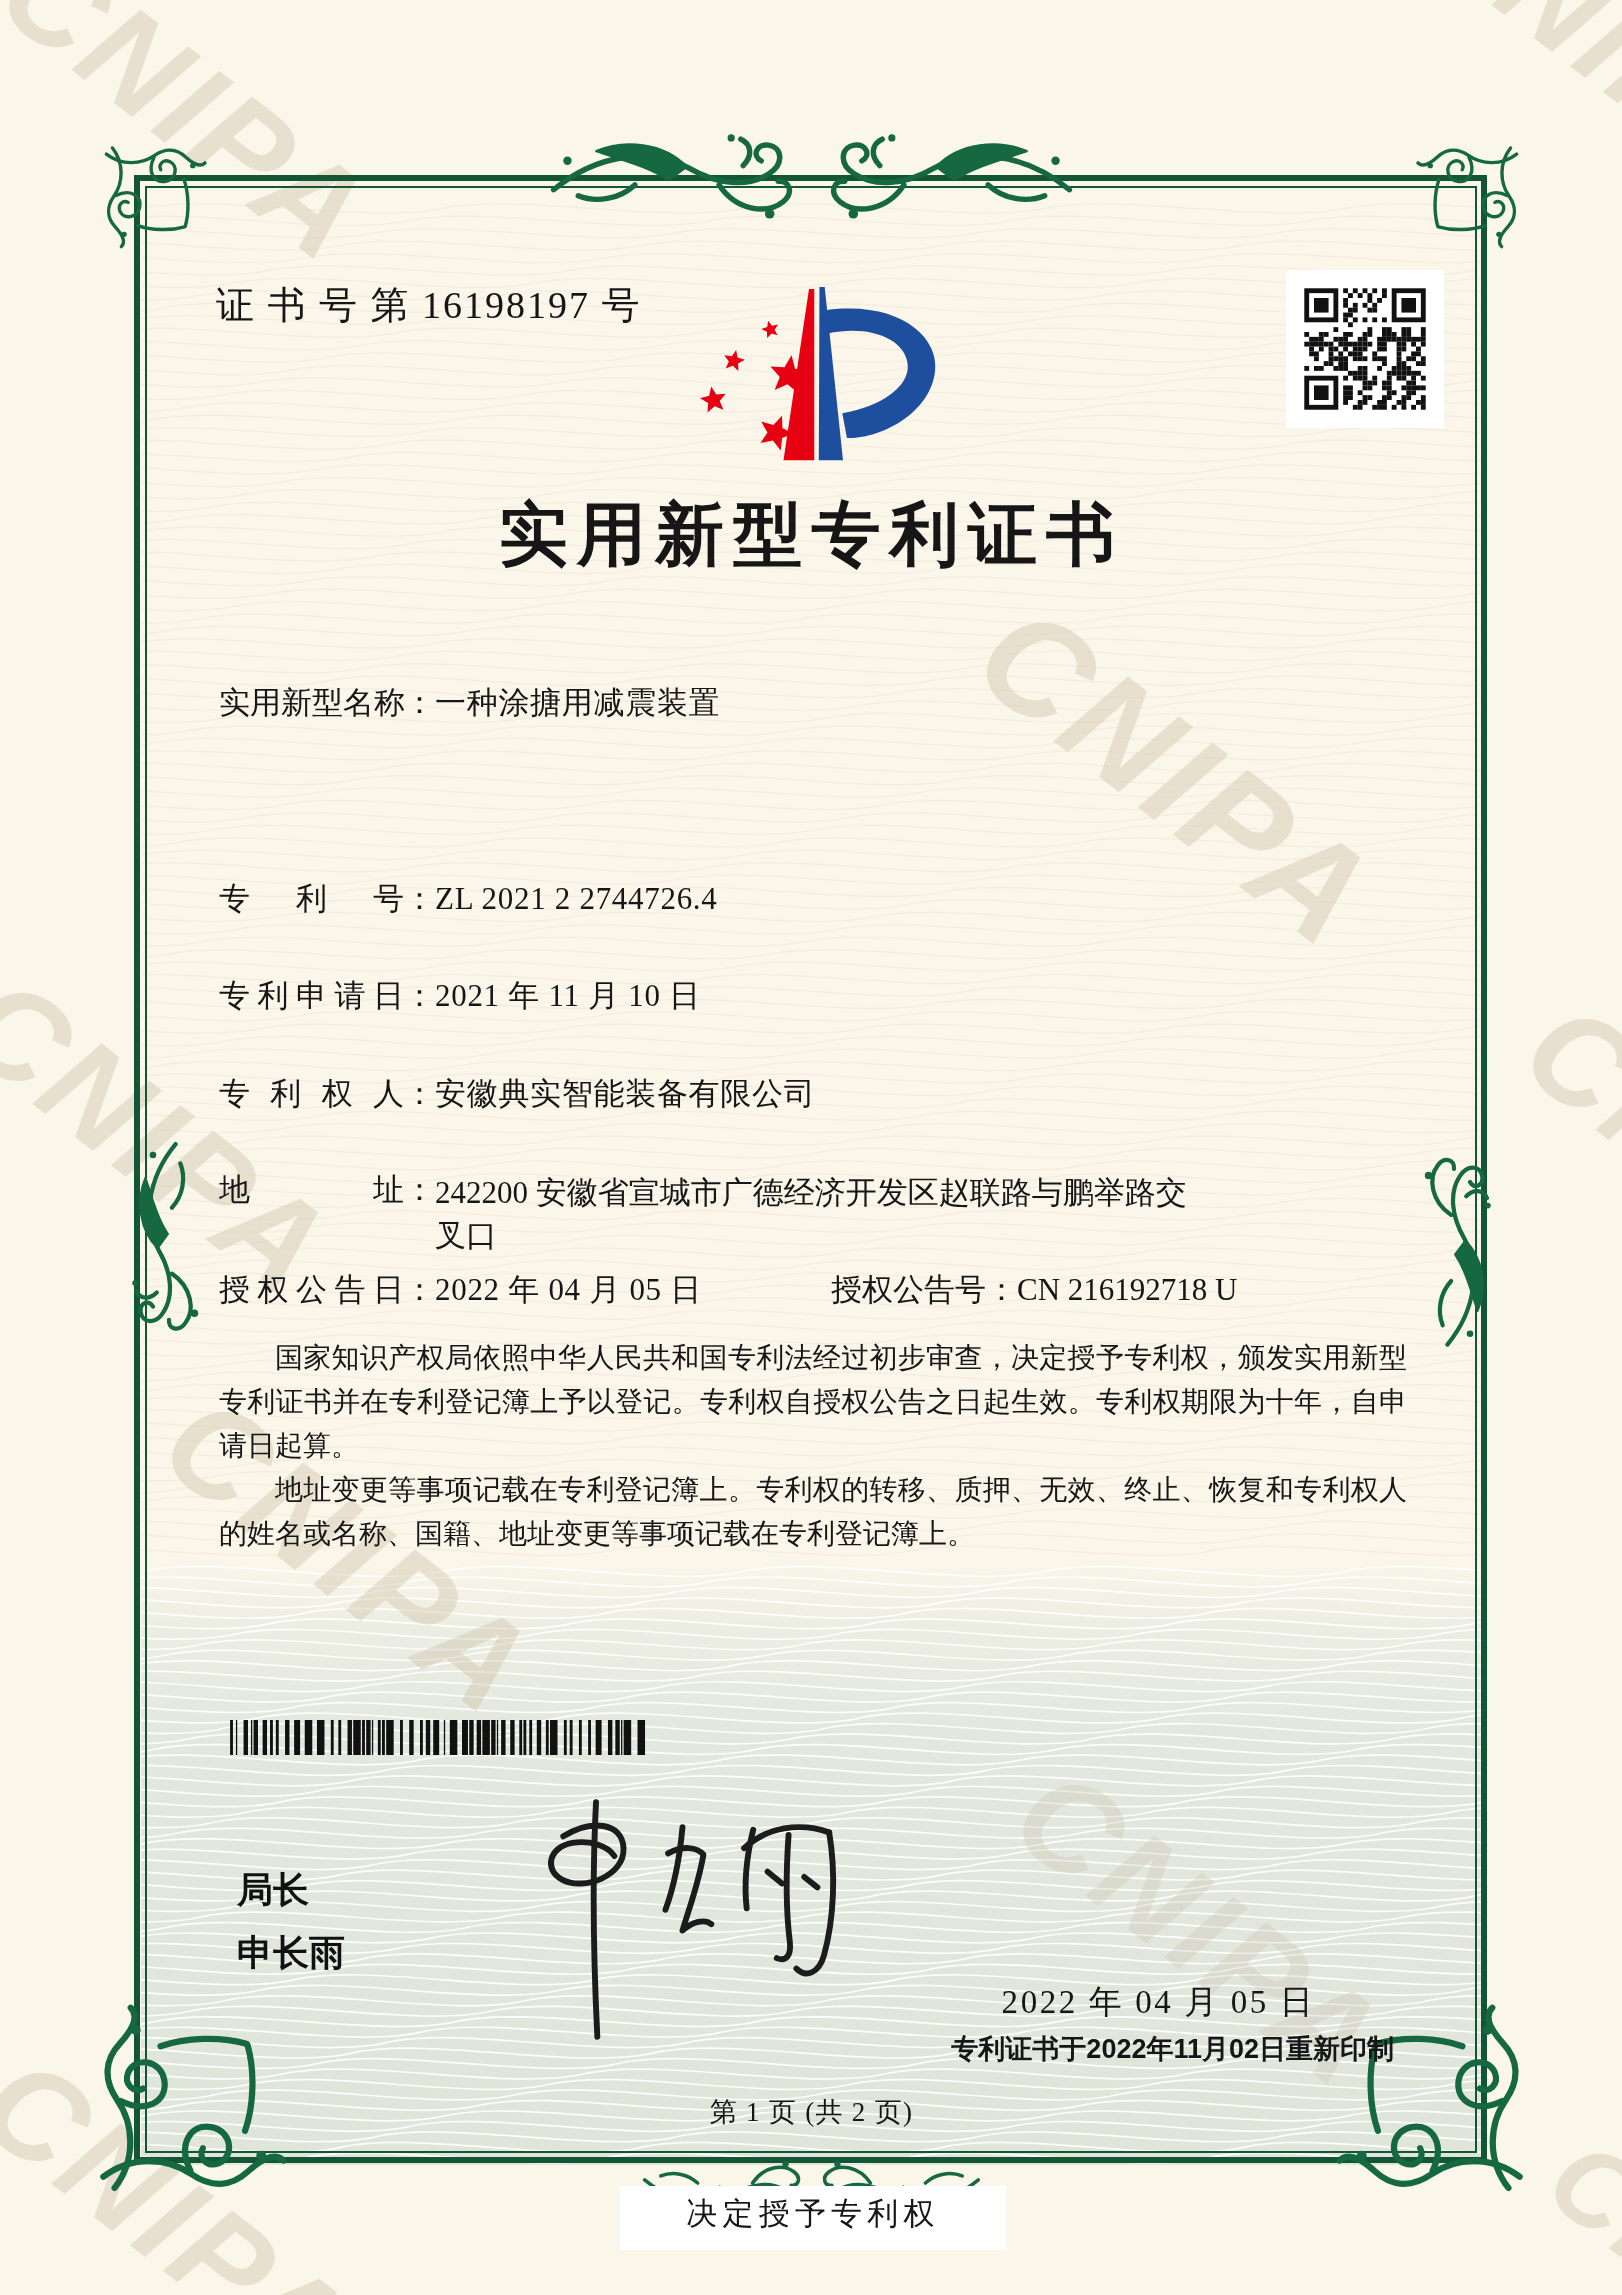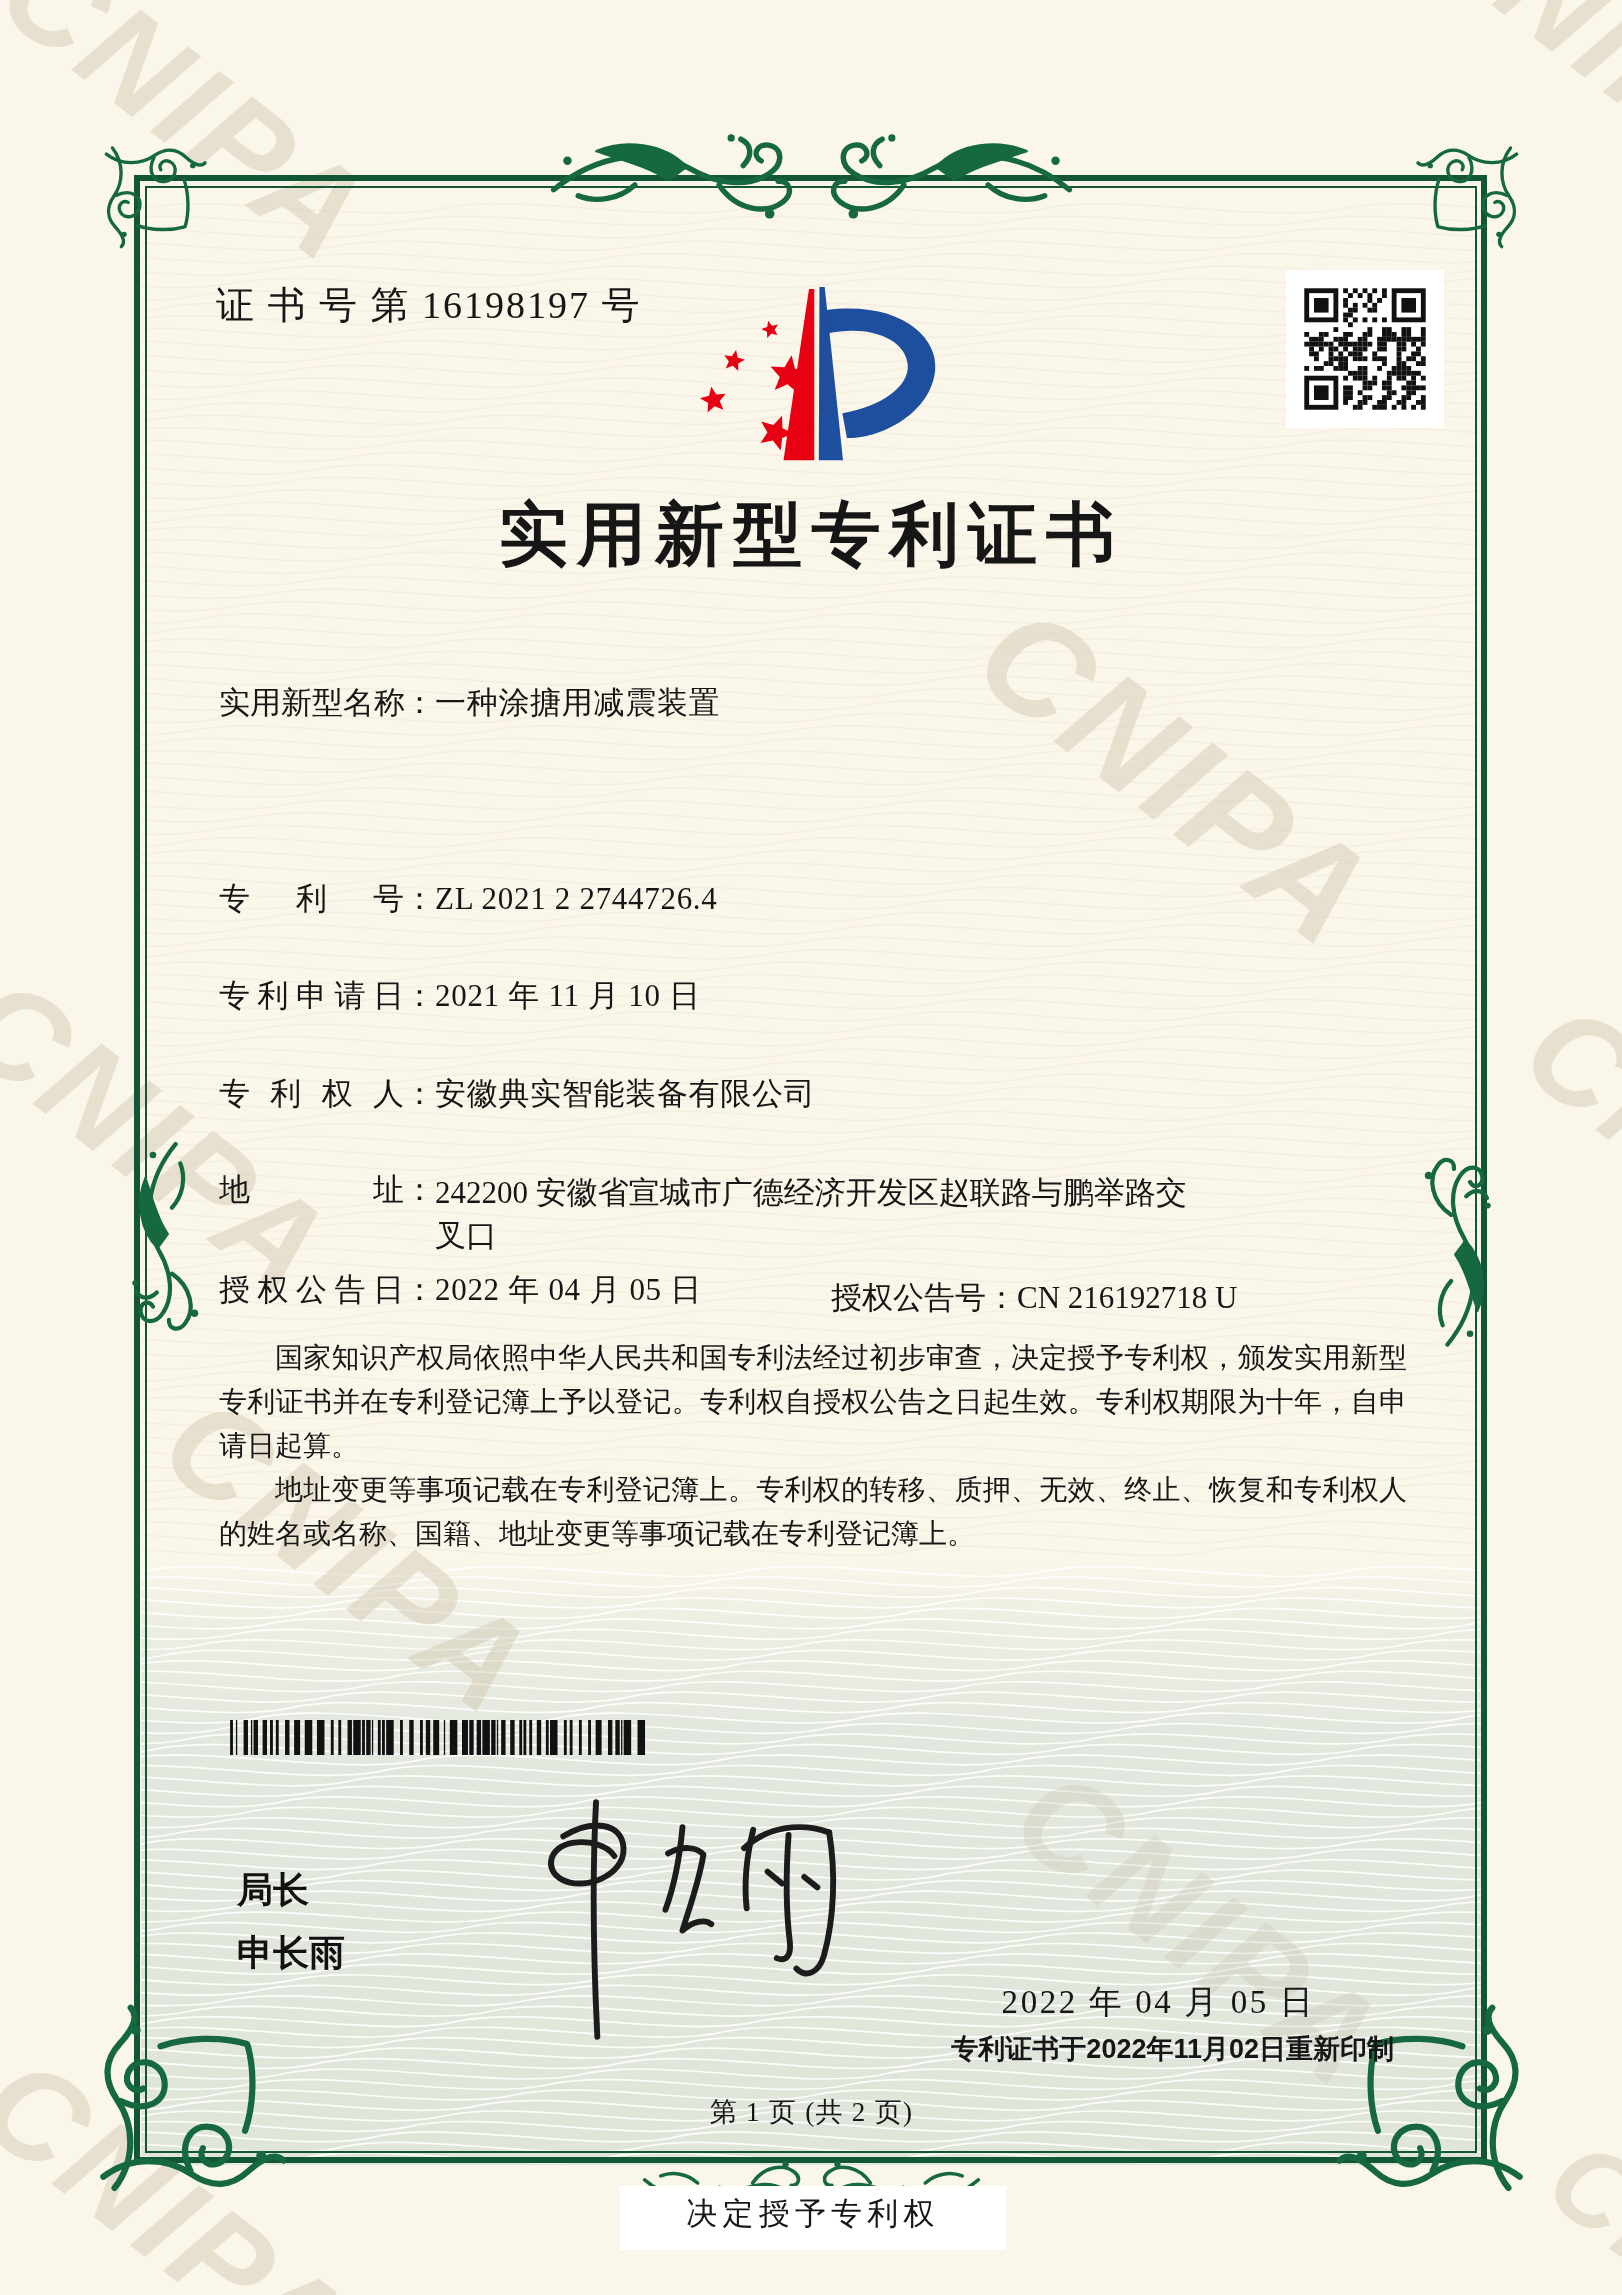--- a/index.html
+++ b/index.html
@@ -22,21 +22,21 @@
   .content{z-index:5;color:#161616;}
   #cert-no{left:216px;top:280px;font-size:38px;letter-spacing:2px;}
   #title{left:141px;top:489px;width:1341px;text-align:center;font-size:69px;font-weight:700;letter-spacing:9.2px;}
   #logo{left:692px;top:277px;width:251px;height:194px;}
   #qr{left:1286px;top:270px;width:158px;height:158px;}
   .frow{position:absolute;left:219px;font-size:31px;line-height:38px;white-space:nowrap;}
   .flabel{display:inline-block;width:185px;text-align:justify;text-align-last:justify;vertical-align:top;}
   .fcolon{display:inline-block;width:31px;vertical-align:top;}
   .fvalue{display:inline-block;vertical-align:top;letter-spacing:0.7px;}
   .addr-val{display:inline-block;vertical-align:top;white-space:normal;width:982px;line-height:43px;}
-  .grant2{position:absolute;left:612px;top:8px;}
+  .grant2{position:absolute;left:612px;top:0;}
   #paragraphs{left:219px;top:1336px;width:1188px;font-size:28px;line-height:44px;text-align:justify;}
   #paragraphs p{margin:0;text-indent:2em;}
   #barcode{left:228px;top:1720px;width:419px;height:35px;}
   .dir-label{position:absolute;left:237px;font-family:"Liberation Sans","DejaVu Sans",sans-serif;font-weight:700;font-size:36px;color:#111;}
   #signature-svg{left:486px;top:1793px;width:372px;height:253px;}
   #issue-date{left:949px;top:1980px;width:419px;text-align:center;font-size:33px;letter-spacing:2.6px;}
   #reprint{left:910px;top:2031px;width:484px;text-align:right;font-size:27px;font-weight:700;
            font-family:"Liberation Sans","DejaVu Sans",sans-serif;}
   #page-info{left:141px;top:2094px;width:1341px;text-align:center;font-size:27px;letter-spacing:1.3px;}
   #cont-strip{left:620px;top:2186px;width:386px;height:64px;background:#ffffff;z-index:5;}

